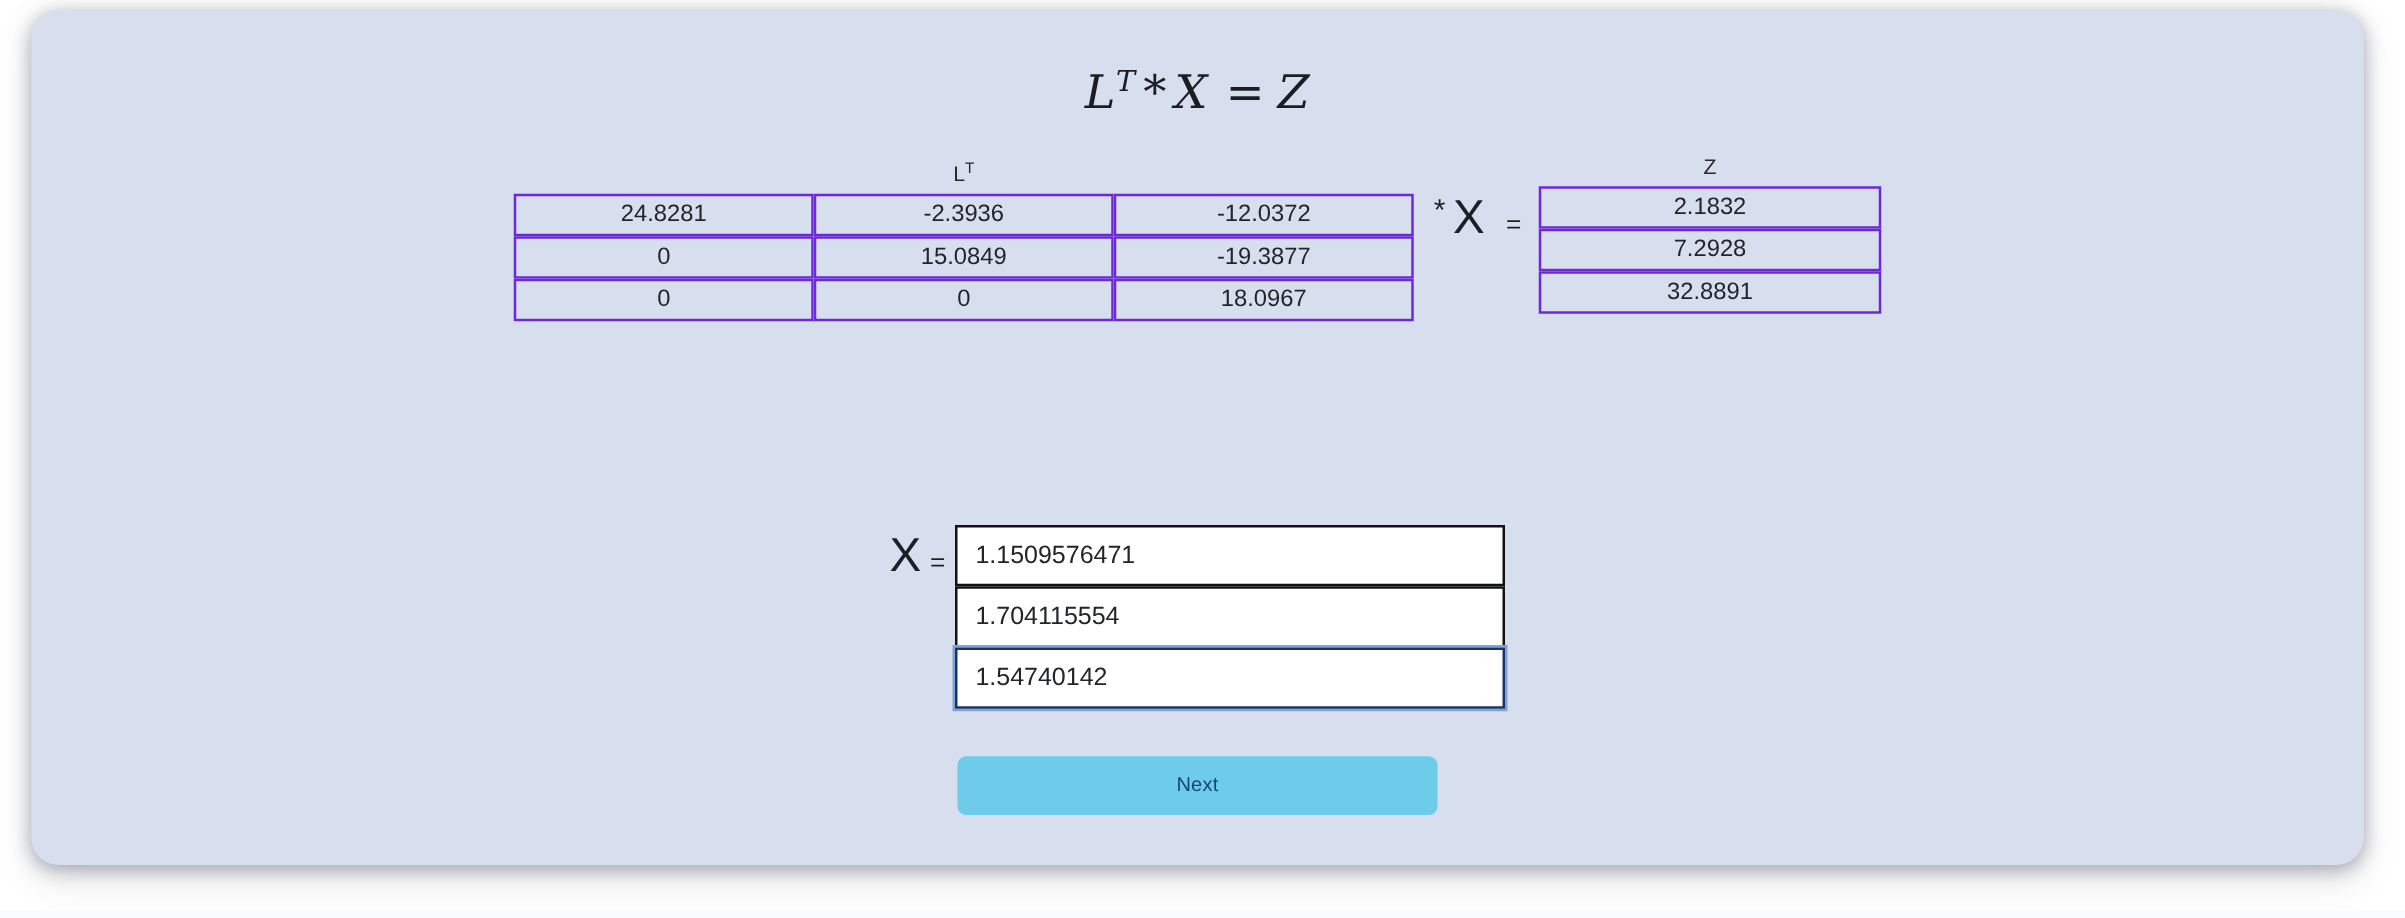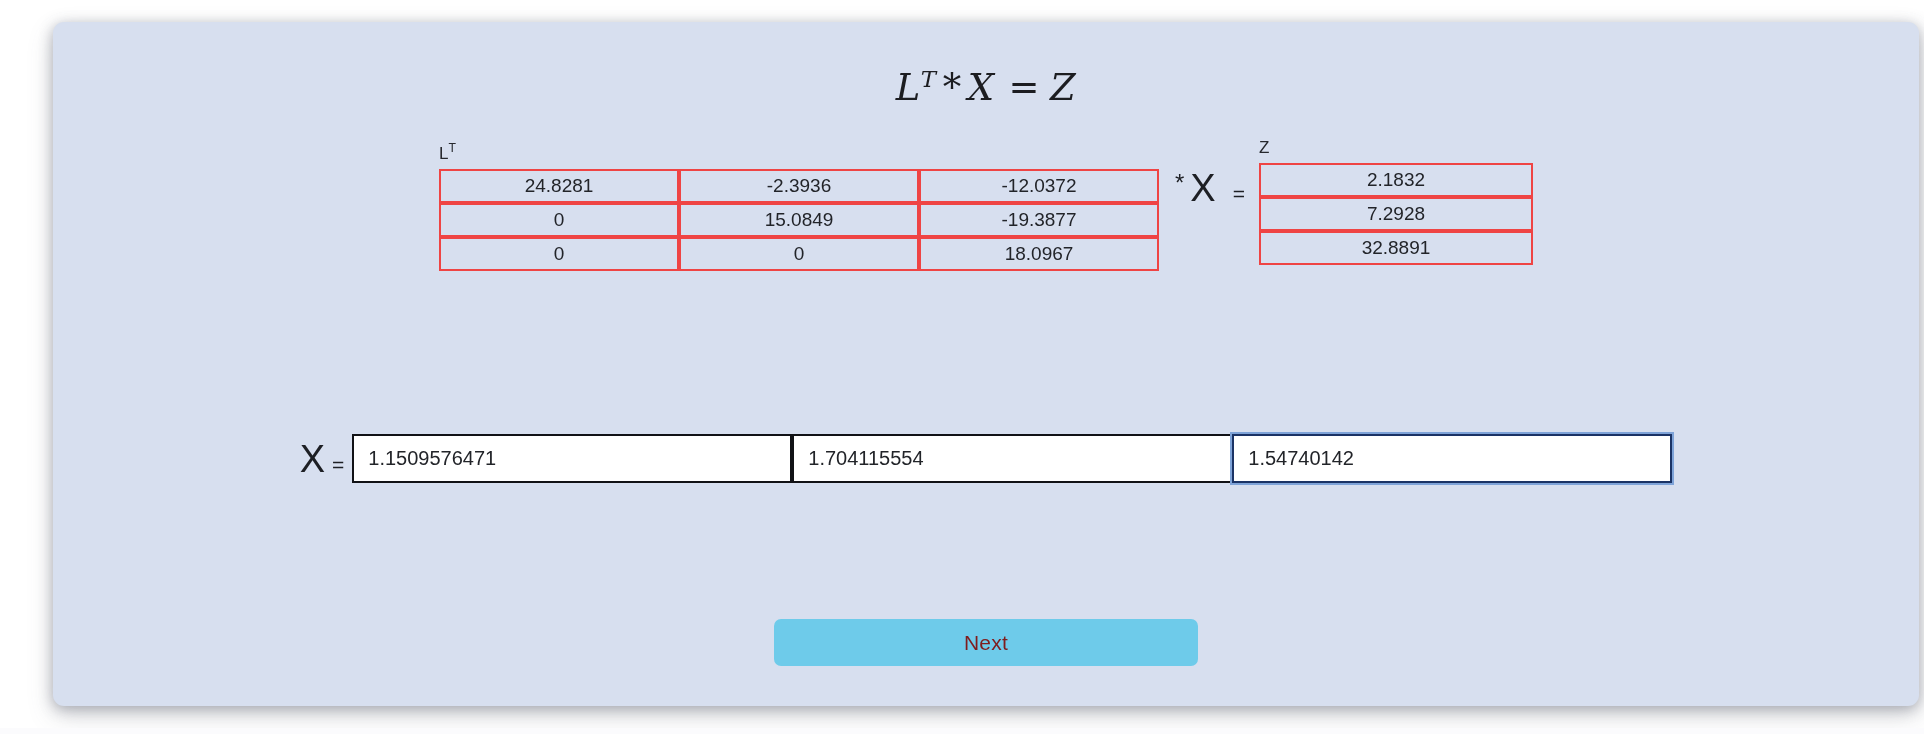--- a/index.html
+++ b/index.html
@@ -24,28 +24,27 @@
     position: absolute;
     left: 0;
     bottom: 0;
     width: 1924px;
     height: 6px;
     background: #fbfbfd;
   }
   .exercise-card {
     position: absolute;
     left: 25px;
-    top: 22px;
+    top: 8px;
     width: 1866px;
     height: 684px;
     background: #d7dfef;
-    border-radius: 11px;
+    border-radius: 22px;
     box-shadow: 0 3px 14px rgba(90, 95, 110, 0.45),
                 0 10px 26px rgba(90, 95, 110, 0.22);
-    margin-left: 28px;
   }
 
   
   .equation-title {
     position: absolute;
     left: 0;
     top: 44px;
     width: 100%;
     text-align: center;
     font-family: "DejaVu Serif", "Liberation Serif", serif;
@@ -74,38 +73,39 @@
     left: 0;
     top: 118px;
     width: 100%;
     display: flex;
     justify-content: center;
     align-items: flex-start;
   }
   .matrix-block {
     display: flex;
     flex-direction: column;
+    align-items: center;
   }
   .matrix-label {
     font-size: 17px;
     color: #26282d;
     line-height: 16px;
     margin-bottom: 7px;
     font-family: "Liberation Sans", sans-serif;
   }
   .matrix-label sup {
     font-size: 0.72em;
     vertical-align: super;
   }
   table.matrix-table {
     border-collapse: separate;
     border-spacing: 0;
   }
   table.matrix-table td {
-    border: 2px solid #ef4444;
+    border: 2px solid #6d28d9;
     font-size: 19px;
     color: #222429;
     text-align: center;
     height: 30px;
     padding: 0 4px;
     background: #d7dfef;
     font-family: "Liberation Sans", sans-serif;
   }
   table.lt-table td { width: 228px; }
   table.z-table td  { width: 262px; }
@@ -174,21 +174,21 @@
     font-size: 38px;
     line-height: 38px;
   }
   .x-label .x-equals {
     font-size: 21px;
     line-height: 21px;
     margin-left: 7px;
   }
   .inputs-stack {
     display: flex;
-    flex-direction: row;
+    flex-direction: column;
   }
   .x-input {
     width: 440px;
     height: 49px;
     box-sizing: border-box;
     border: 2px solid #111216;
     background: #ffffff;
     font-size: 20px;
     color: #222429;
     padding: 0 14px;
@@ -206,27 +206,27 @@
   
   .next-row {
     position: absolute;
     left: 0;
     top: 597px;
     width: 100%;
     display: flex;
     justify-content: center;
   }
   .next-button {
-    width: 424px;
+    width: 384px;
     height: 47px;
     background: #6ecbea;
-    color: #7f1d1d;
+    color: #0c4a6e;
     border: none;
     border-radius: 7px;
-    font-size: 21px;
+    font-size: 16px;
     font-family: "Liberation Sans", sans-serif;
     cursor: pointer;
     letter-spacing: 0.2px;
   }
 </style>
 </head>
 <body>
 
 <div id="page-root">
 

